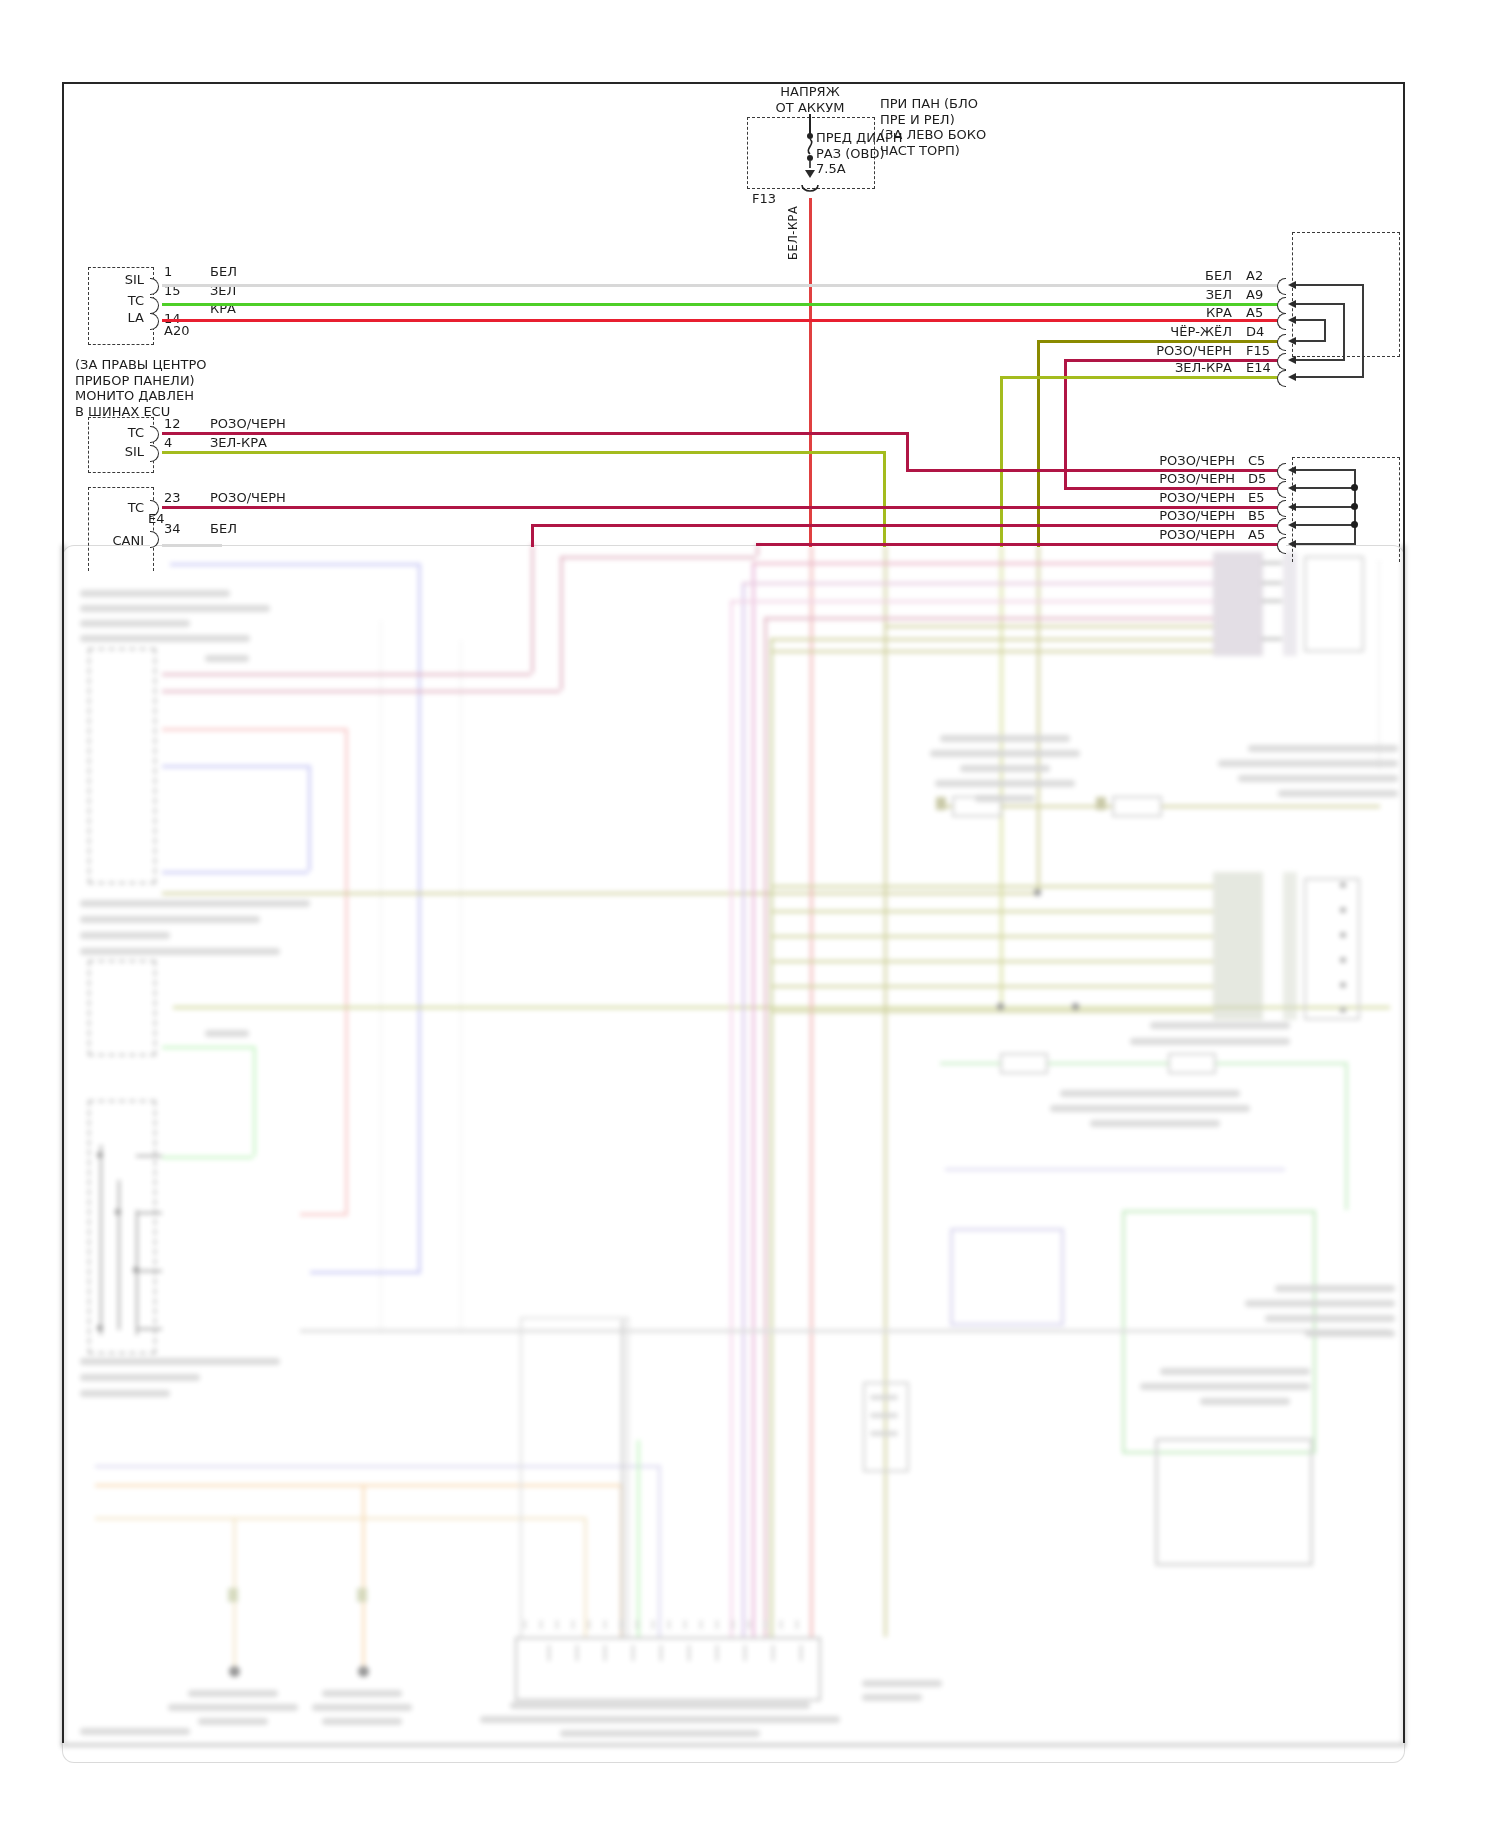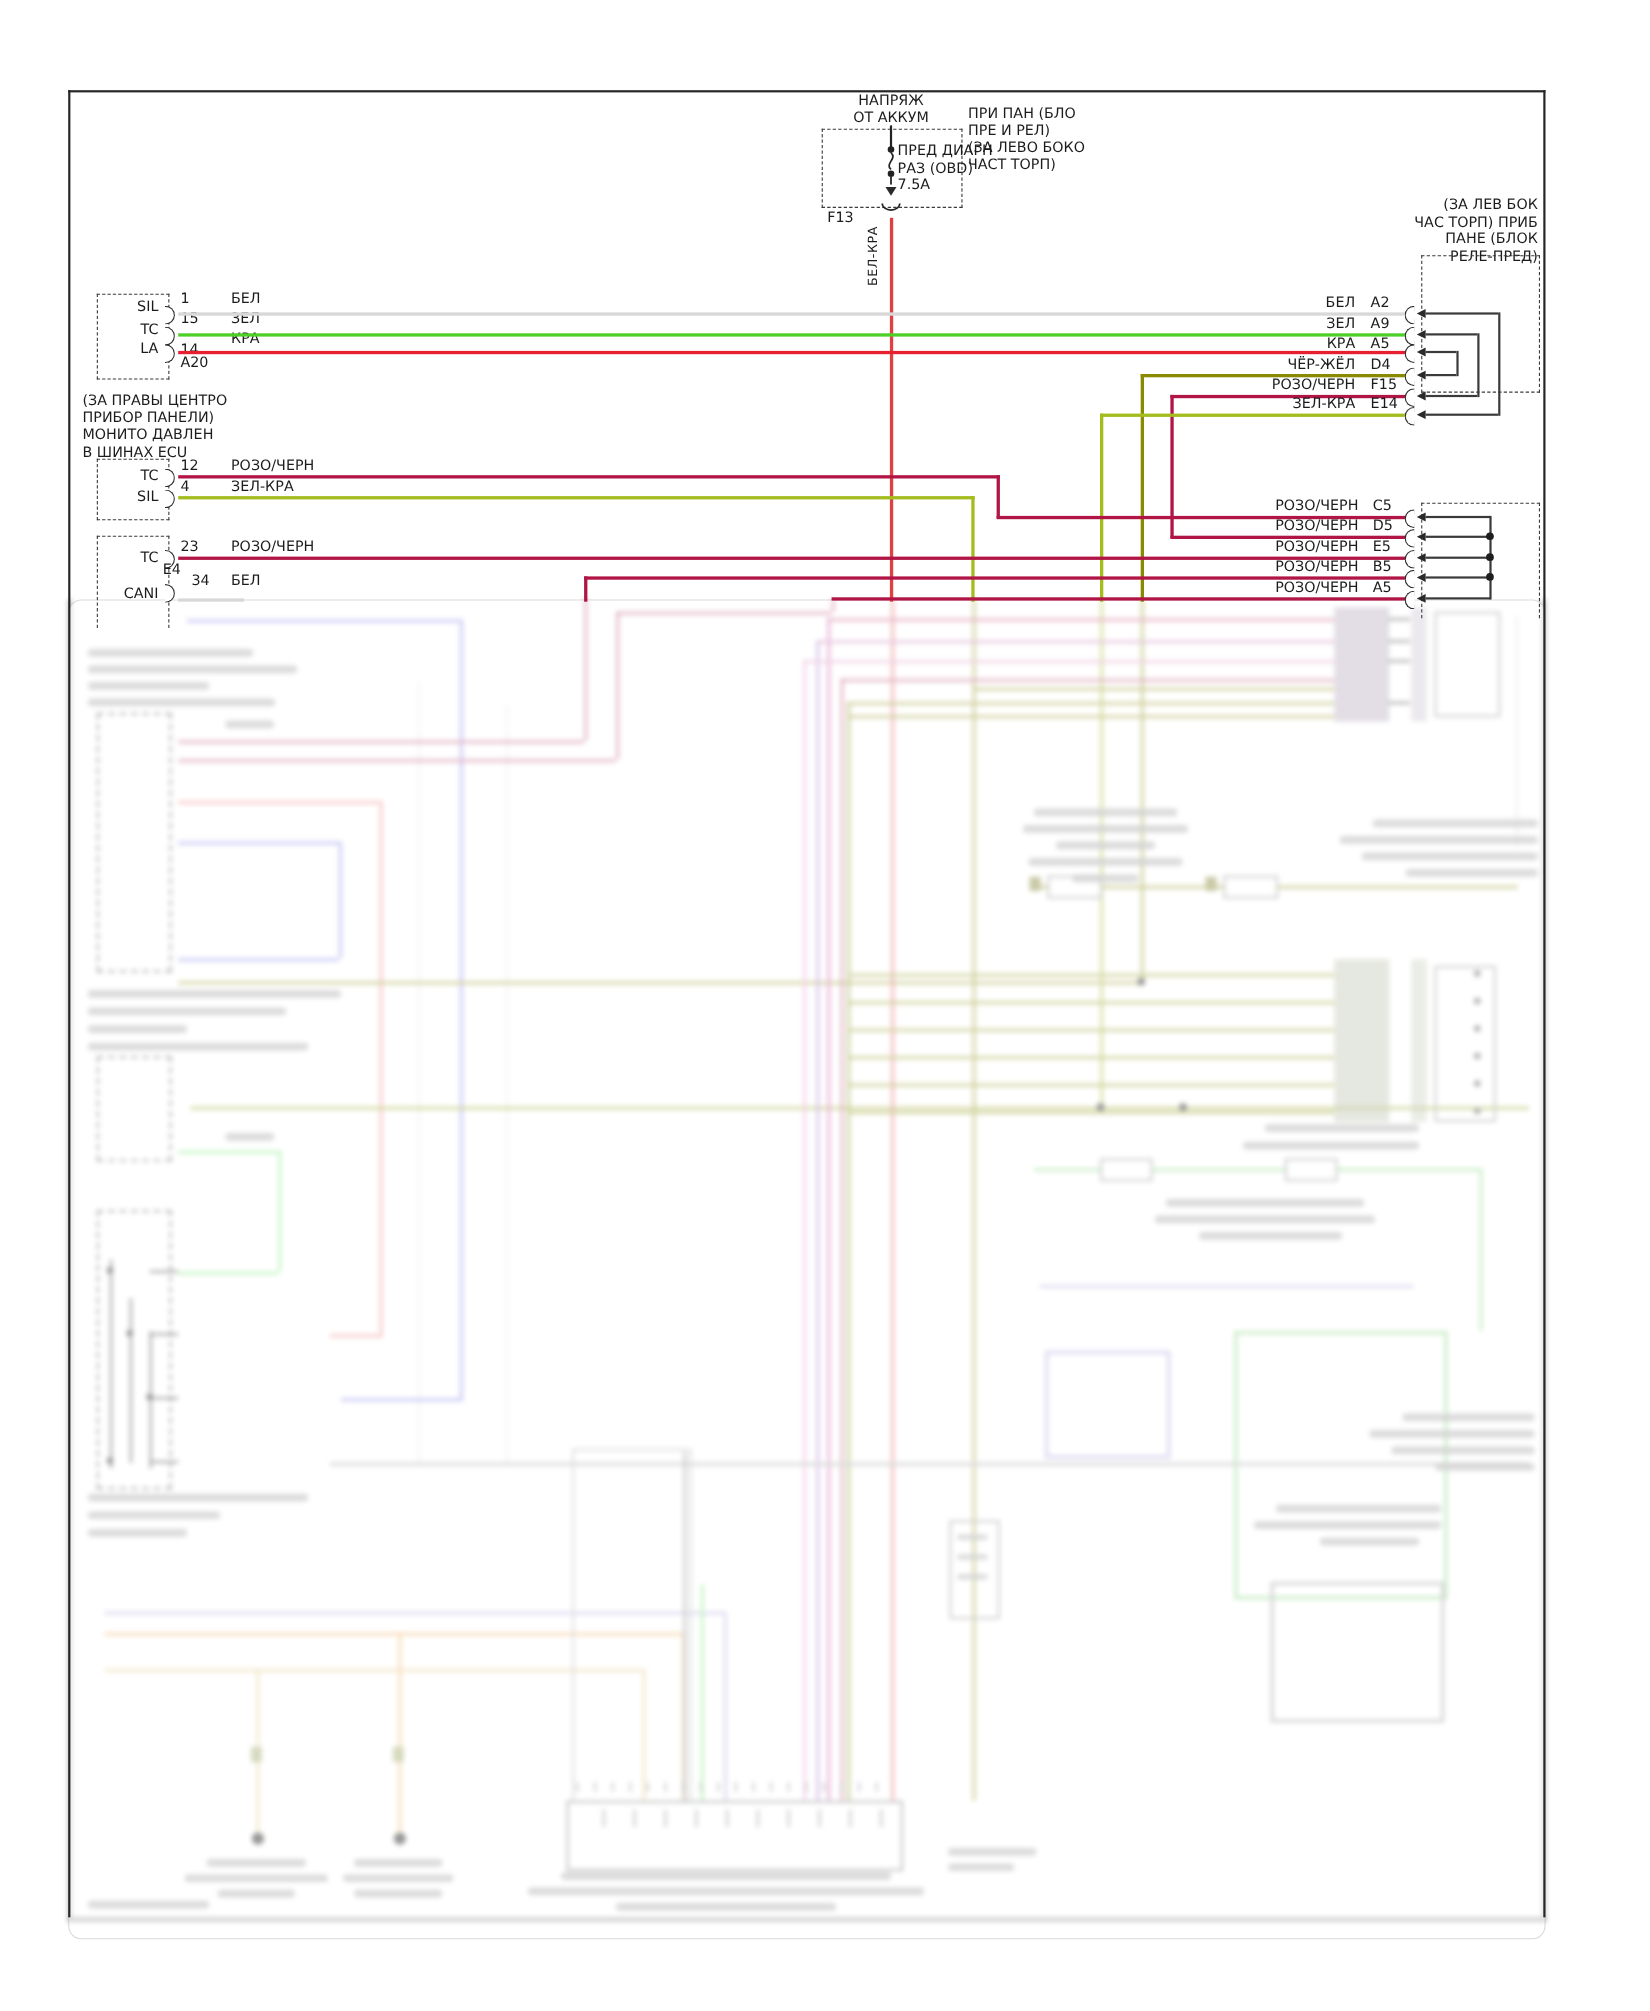--- a/index.html
+++ b/index.html
@@ -315,21 +315,21 @@
   <div class="t" style="left:210px;top:435px">ЗЕЛ-КРА</div>
 
   <div class="dash" style="left:88px;top:487px;width:64px;height:83px;border-bottom:none"></div>
   <div class="t tr" style="left:88px;top:500px;width:56px">TC</div>
   <div class="arcL" style="left:150px;top:500px"></div>
   <div class="t" style="left:164px;top:490px">23</div>
   <div class="t" style="left:210px;top:490px">РОЗО/ЧЕРН</div>
   <div class="t" style="left:148px;top:511px">E4</div>
   <div class="t tr" style="left:88px;top:533px;width:56px">CANI</div>
   <div class="arcL" style="left:150px;top:531px"></div>
-  <div class="t" style="left:174px;top:521px">34</div>
+  <div class="t" style="left:164px;top:521px">34</div>
   <div class="t" style="left:210px;top:521px">БЕЛ</div>
 
   <div class="wh" style="left:162px;top:284px;width:1117px;background:#d8d8d8"></div>
   <div class="wh" style="left:162px;top:303px;width:1117px;background:#4ecf28"></div>
   <div class="wh" style="left:162px;top:319px;width:1117px;background:#e81f30"></div>
   <div class="wh" style="left:1037px;top:340px;width:242px;background:#8a8a00"></div>
   <div class="wv" style="left:1037px;top:340px;height:207px;background:#8a8a00"></div>
   <div class="wh" style="left:1064px;top:359px;width:215px;background:#b01545"></div>
   <div class="wv" style="left:1064px;top:359px;height:130px;background:#b01545"></div>
   <div class="wh" style="left:1064px;top:487px;width:215px;background:#b01545"></div>
@@ -339,24 +339,20 @@
   <div class="wv" style="left:906px;top:432px;height:39px;background:#b01545"></div>
   <div class="wh" style="left:906px;top:469px;width:373px;background:#b01545"></div>
   <div class="wh" style="left:162px;top:451px;width:724px;background:#a4bc1e"></div>
   <div class="wv" style="left:883px;top:451px;height:96px;background:#a4bc1e"></div>
   <div class="wh" style="left:162px;top:506px;width:1117px;background:#b01545"></div>
   <div class="wh" style="left:531px;top:524px;width:748px;background:#b01545"></div>
   <div class="wv" style="left:531px;top:524px;height:23px;background:#b01545"></div>
   <div class="wh" style="left:756px;top:543px;width:523px;background:#b01545"></div>
   <div class="wh" style="left:162px;top:544px;width:60px;background:#d8d8d8"></div>
 
-  <div class="t tr" style="left:1150px;top:179px;width:248px">(ЗА ЛЕВ БОК
-ЧАС ТОРП) ПРИБ
-ПАНЕ (БЛОК
-РЕЛЕ-ПРЕД)</div>
   <div class="dash" style="left:1292px;top:232px;width:106px;height:123px"></div>
   <div class="t tr" style="left:1100px;top:268px;width:132px">БЕЛ</div>
   <div class="t" style="left:1246px;top:268px">A2</div>
   <div class="t tr" style="left:1100px;top:287px;width:132px">ЗЕЛ</div>
   <div class="t" style="left:1246px;top:287px">A9</div>
   <div class="t tr" style="left:1100px;top:305px;width:132px">КРА</div>
   <div class="t" style="left:1246px;top:305px">A5</div>
   <div class="t tr" style="left:1100px;top:324px;width:132px">ЧЁР-ЖЁЛ</div>
   <div class="t" style="left:1246px;top:324px">D4</div>
   <div class="t tr" style="left:1100px;top:343px;width:132px">РОЗО/ЧЕРН</div>

